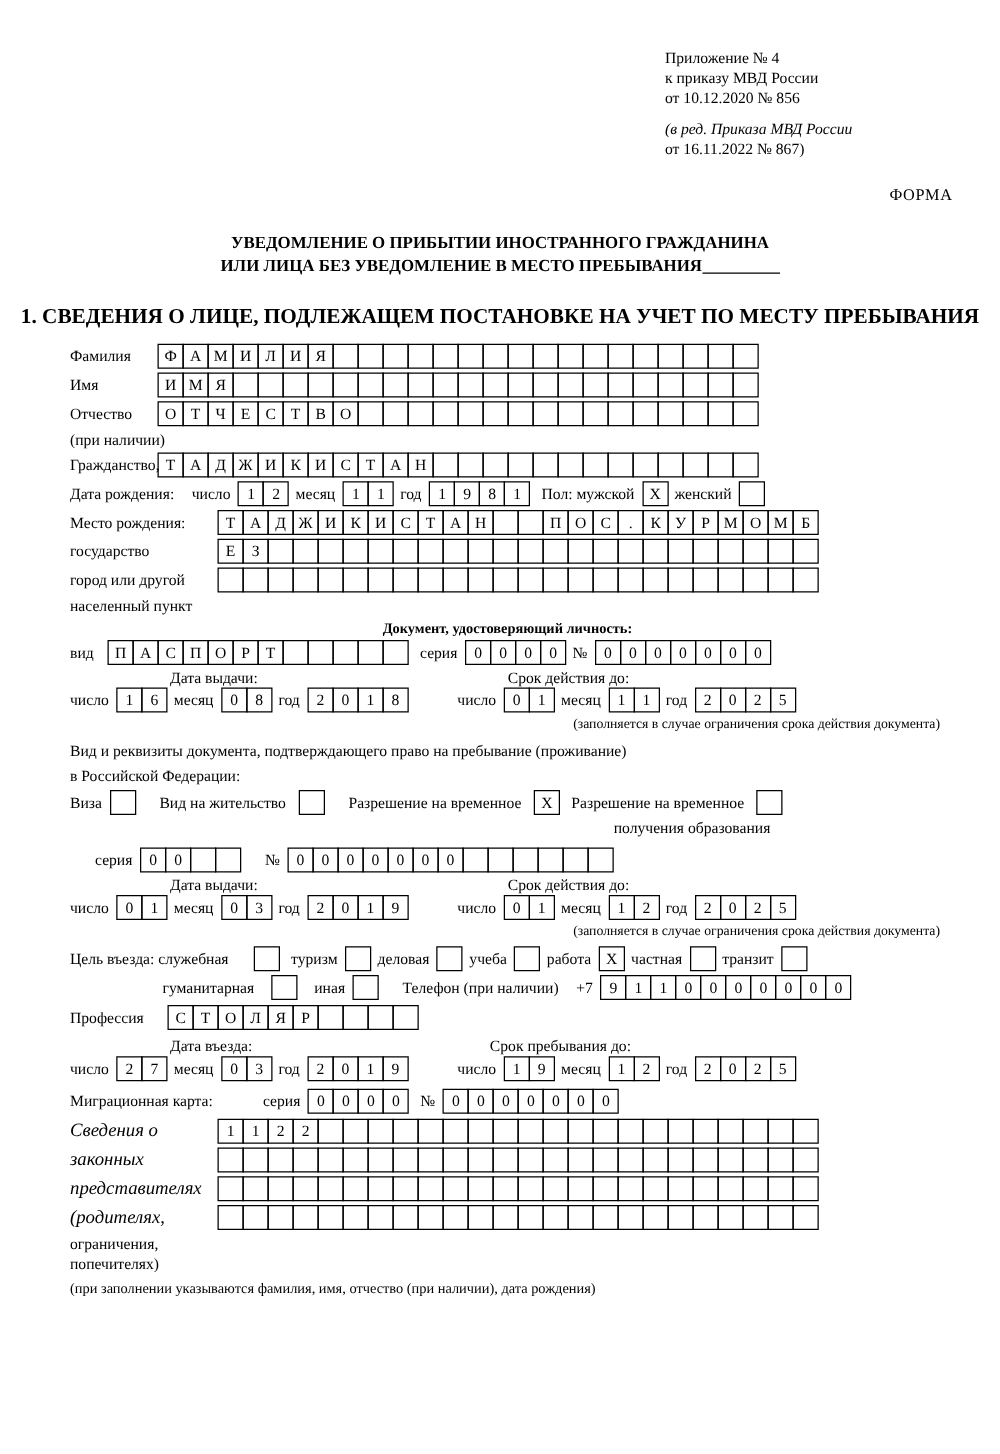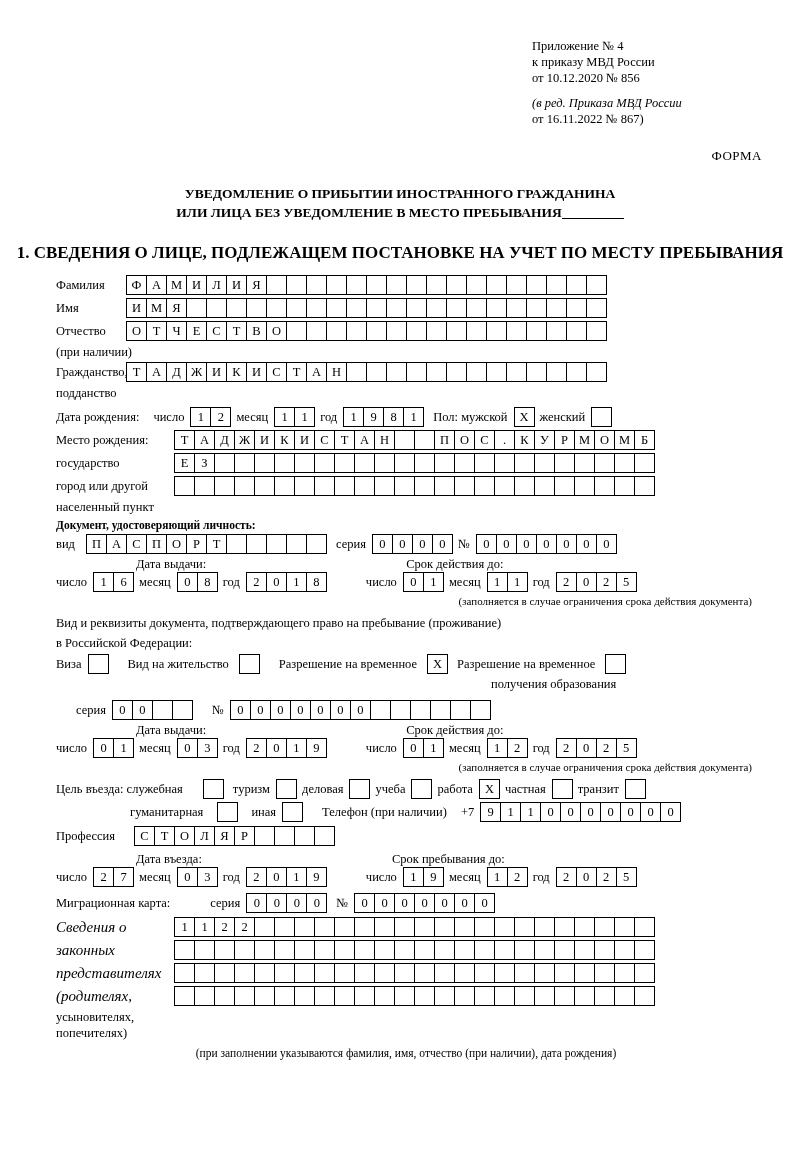--- a/index.html
+++ b/index.html
@@ -95,32 +95,32 @@
   }
   .gap6 { width: 6px; }
   .gap10 { width: 10px; }
   .gap14 { width: 14px; }
   .gap20 { width: 20px; }
   .sub {
     font-size: 12.5px;
     line-height: 16px;
   }
   .center-lbl {
-    text-align: left;
+    text-align: center;
     font-weight: bold;
     font-size: 11.5px;
   }
   .note {
     font-size: 11px;
     text-align: center;
   }
   .flexrow { display: flex; align-items: center; }
   .footnote {
     font-size: 11.5px;
-    text-align: center;
+    text-align: left;
     margin-top: 6px;
   }
   .multi-left {
     width: 118px;
     font-size: 15px;
     line-height: 17px;
     font-style: italic;
   }
 </style>
 </head>
@@ -260,21 +260,20 @@
           <div class="cell"></div>
           <div class="cell"></div>
           <div class="cell"></div>
           <div class="cell"></div>
           <div class="cell"></div>
           <div class="cell"></div>
           <div class="cell"></div>
           <div class="cell"></div>
         </div>
     </div>
-    <div class="sub" style="margin-bottom:6px">подданство</div>
 
     <div class="row">
       <div class="lbl">Дата рождения:</div>
       <div class="gap14"></div>
       <div class="lbl">число</div>
       <div class="gap6"></div>
       <div class="cells">
           <div class="cell">1</div>
           <div class="cell">2</div>
         </div>
@@ -897,19 +896,19 @@
           <div class="cell"></div>
           <div class="cell"></div>
           <div class="cell"></div>
           <div class="cell"></div>
           <div class="cell"></div>
           <div class="cell"></div>
           <div class="cell"></div>
           <div class="cell"></div>
         </div>
     </div>
-    <div class="sub">усыновителях,</div>
+    <div class="sub">ограничения,</div>
     <div class="sub">попечителях)</div>
 
     <div class="footnote">(при заполнении указываются фамилия, имя, отчество (при наличии), дата рождения)</div>
 
   </div>
 </div>
 
 </body></html>

